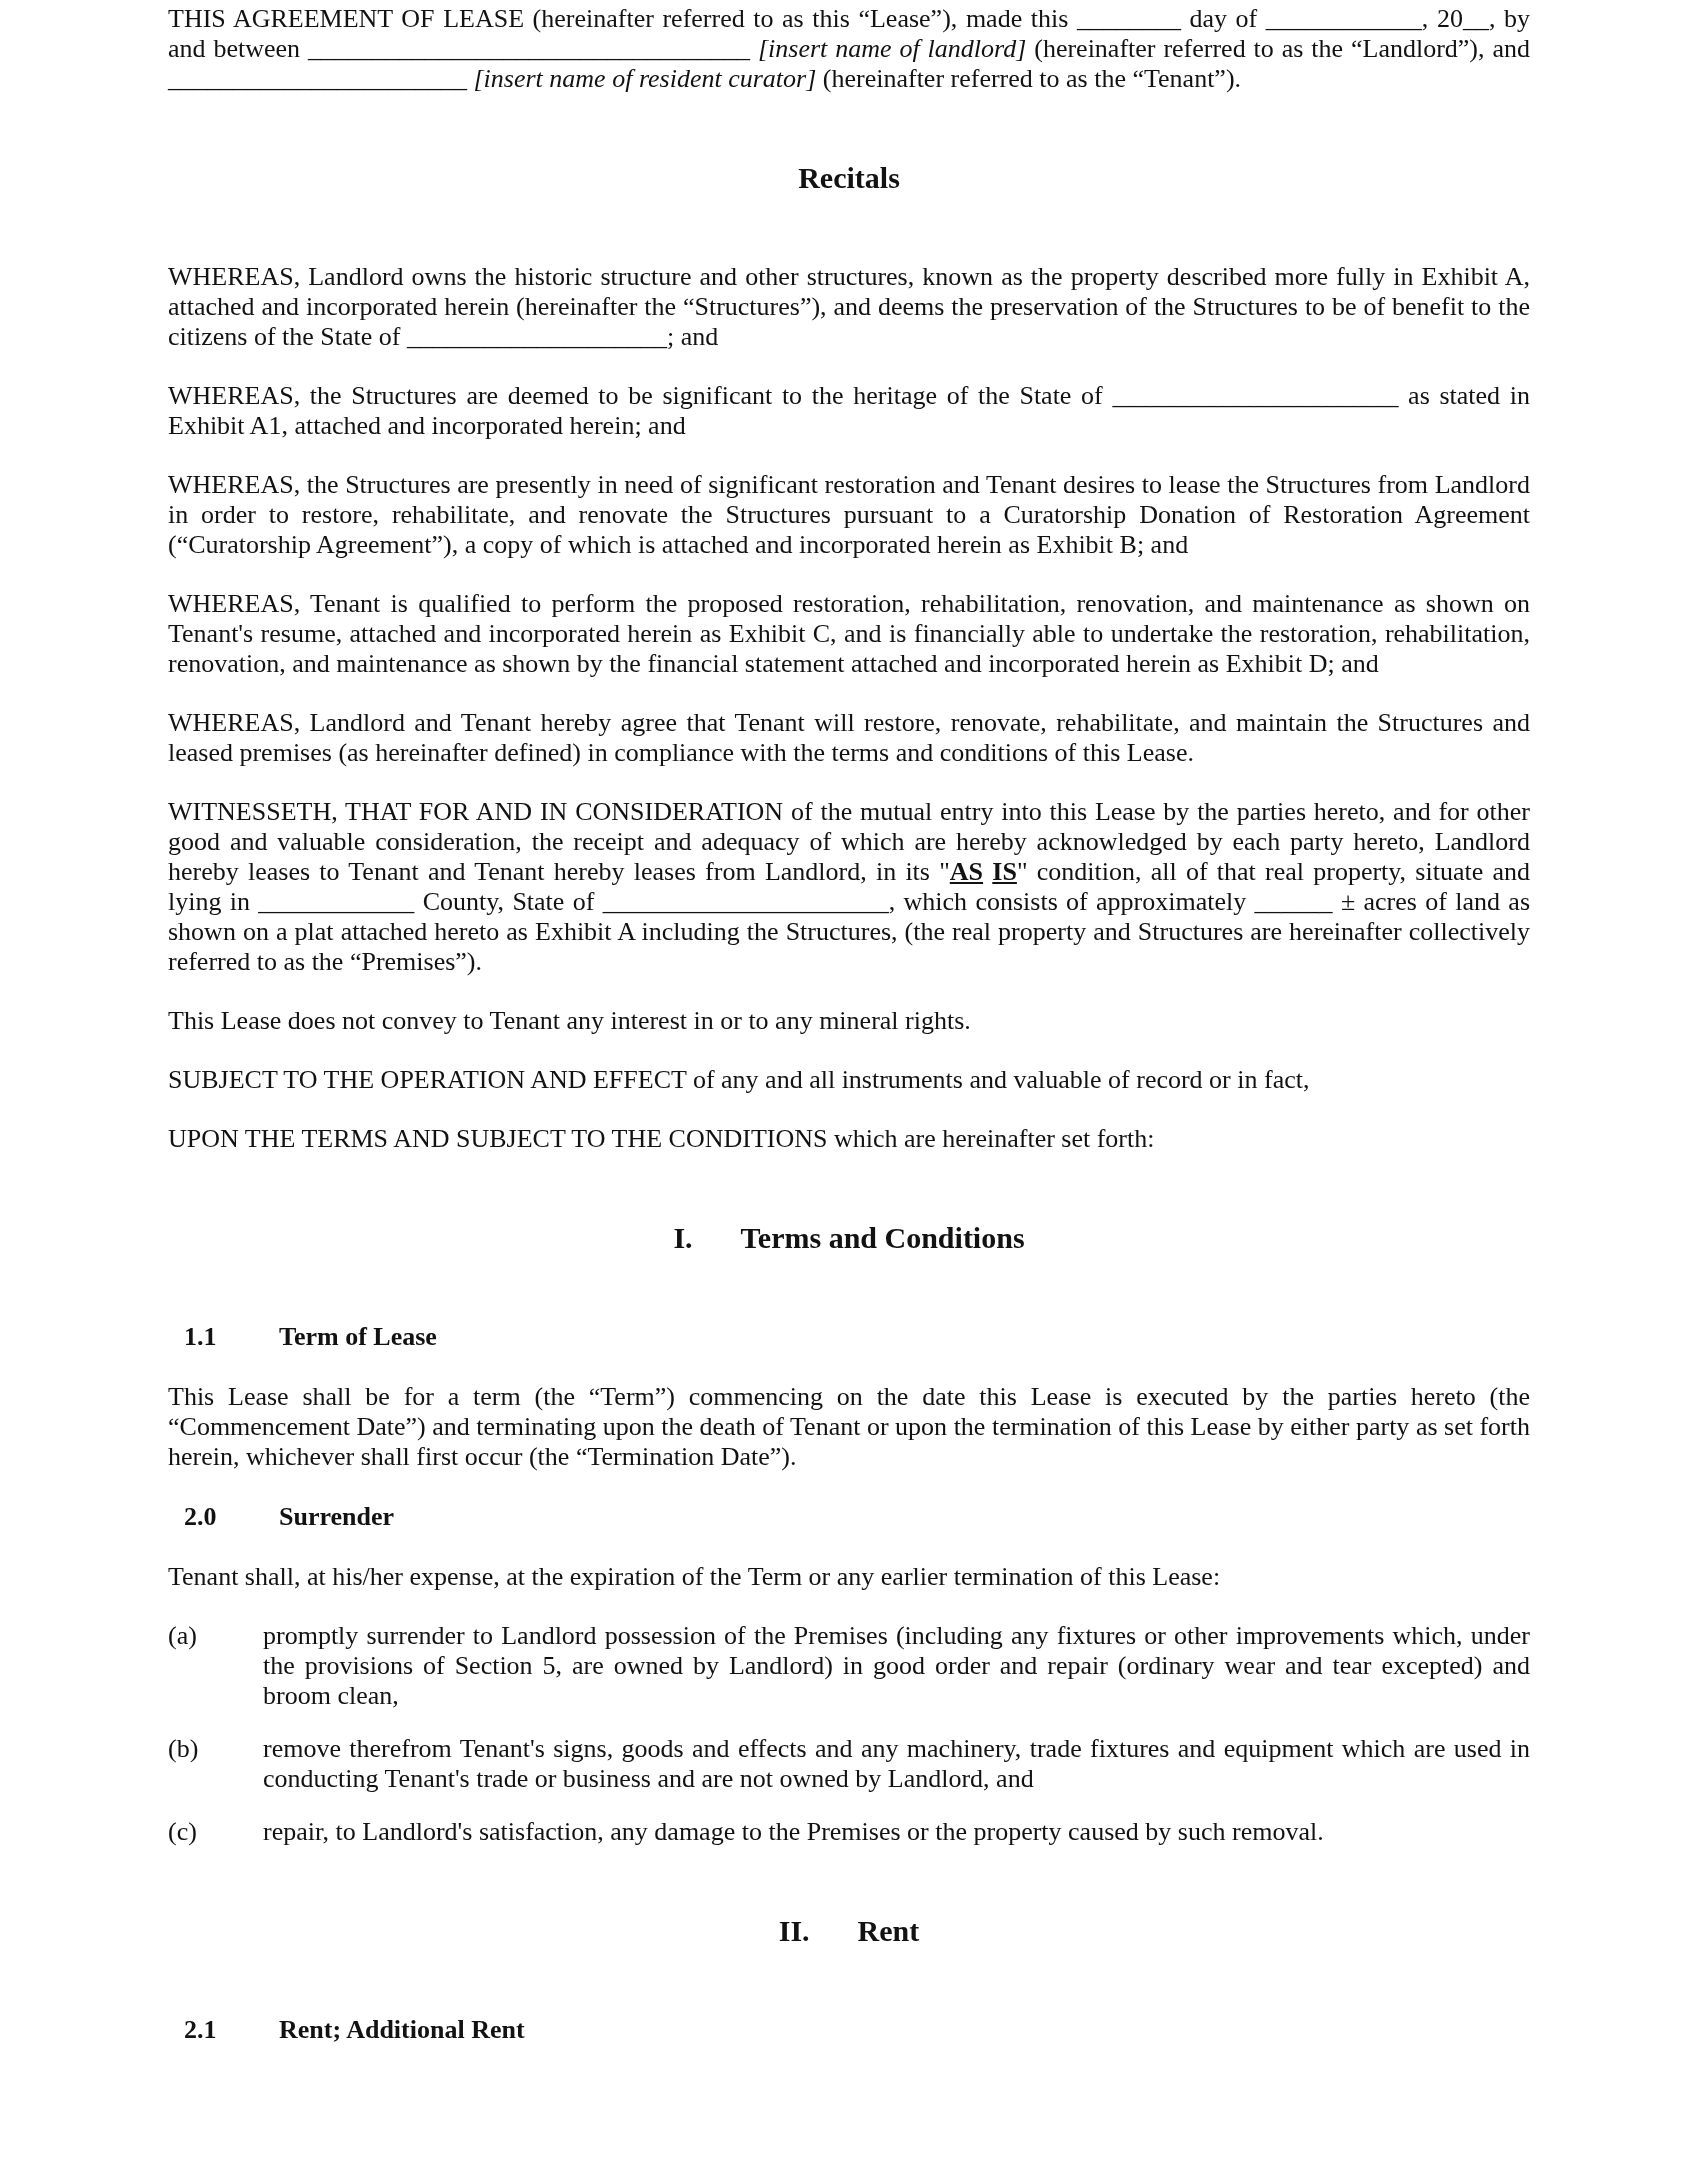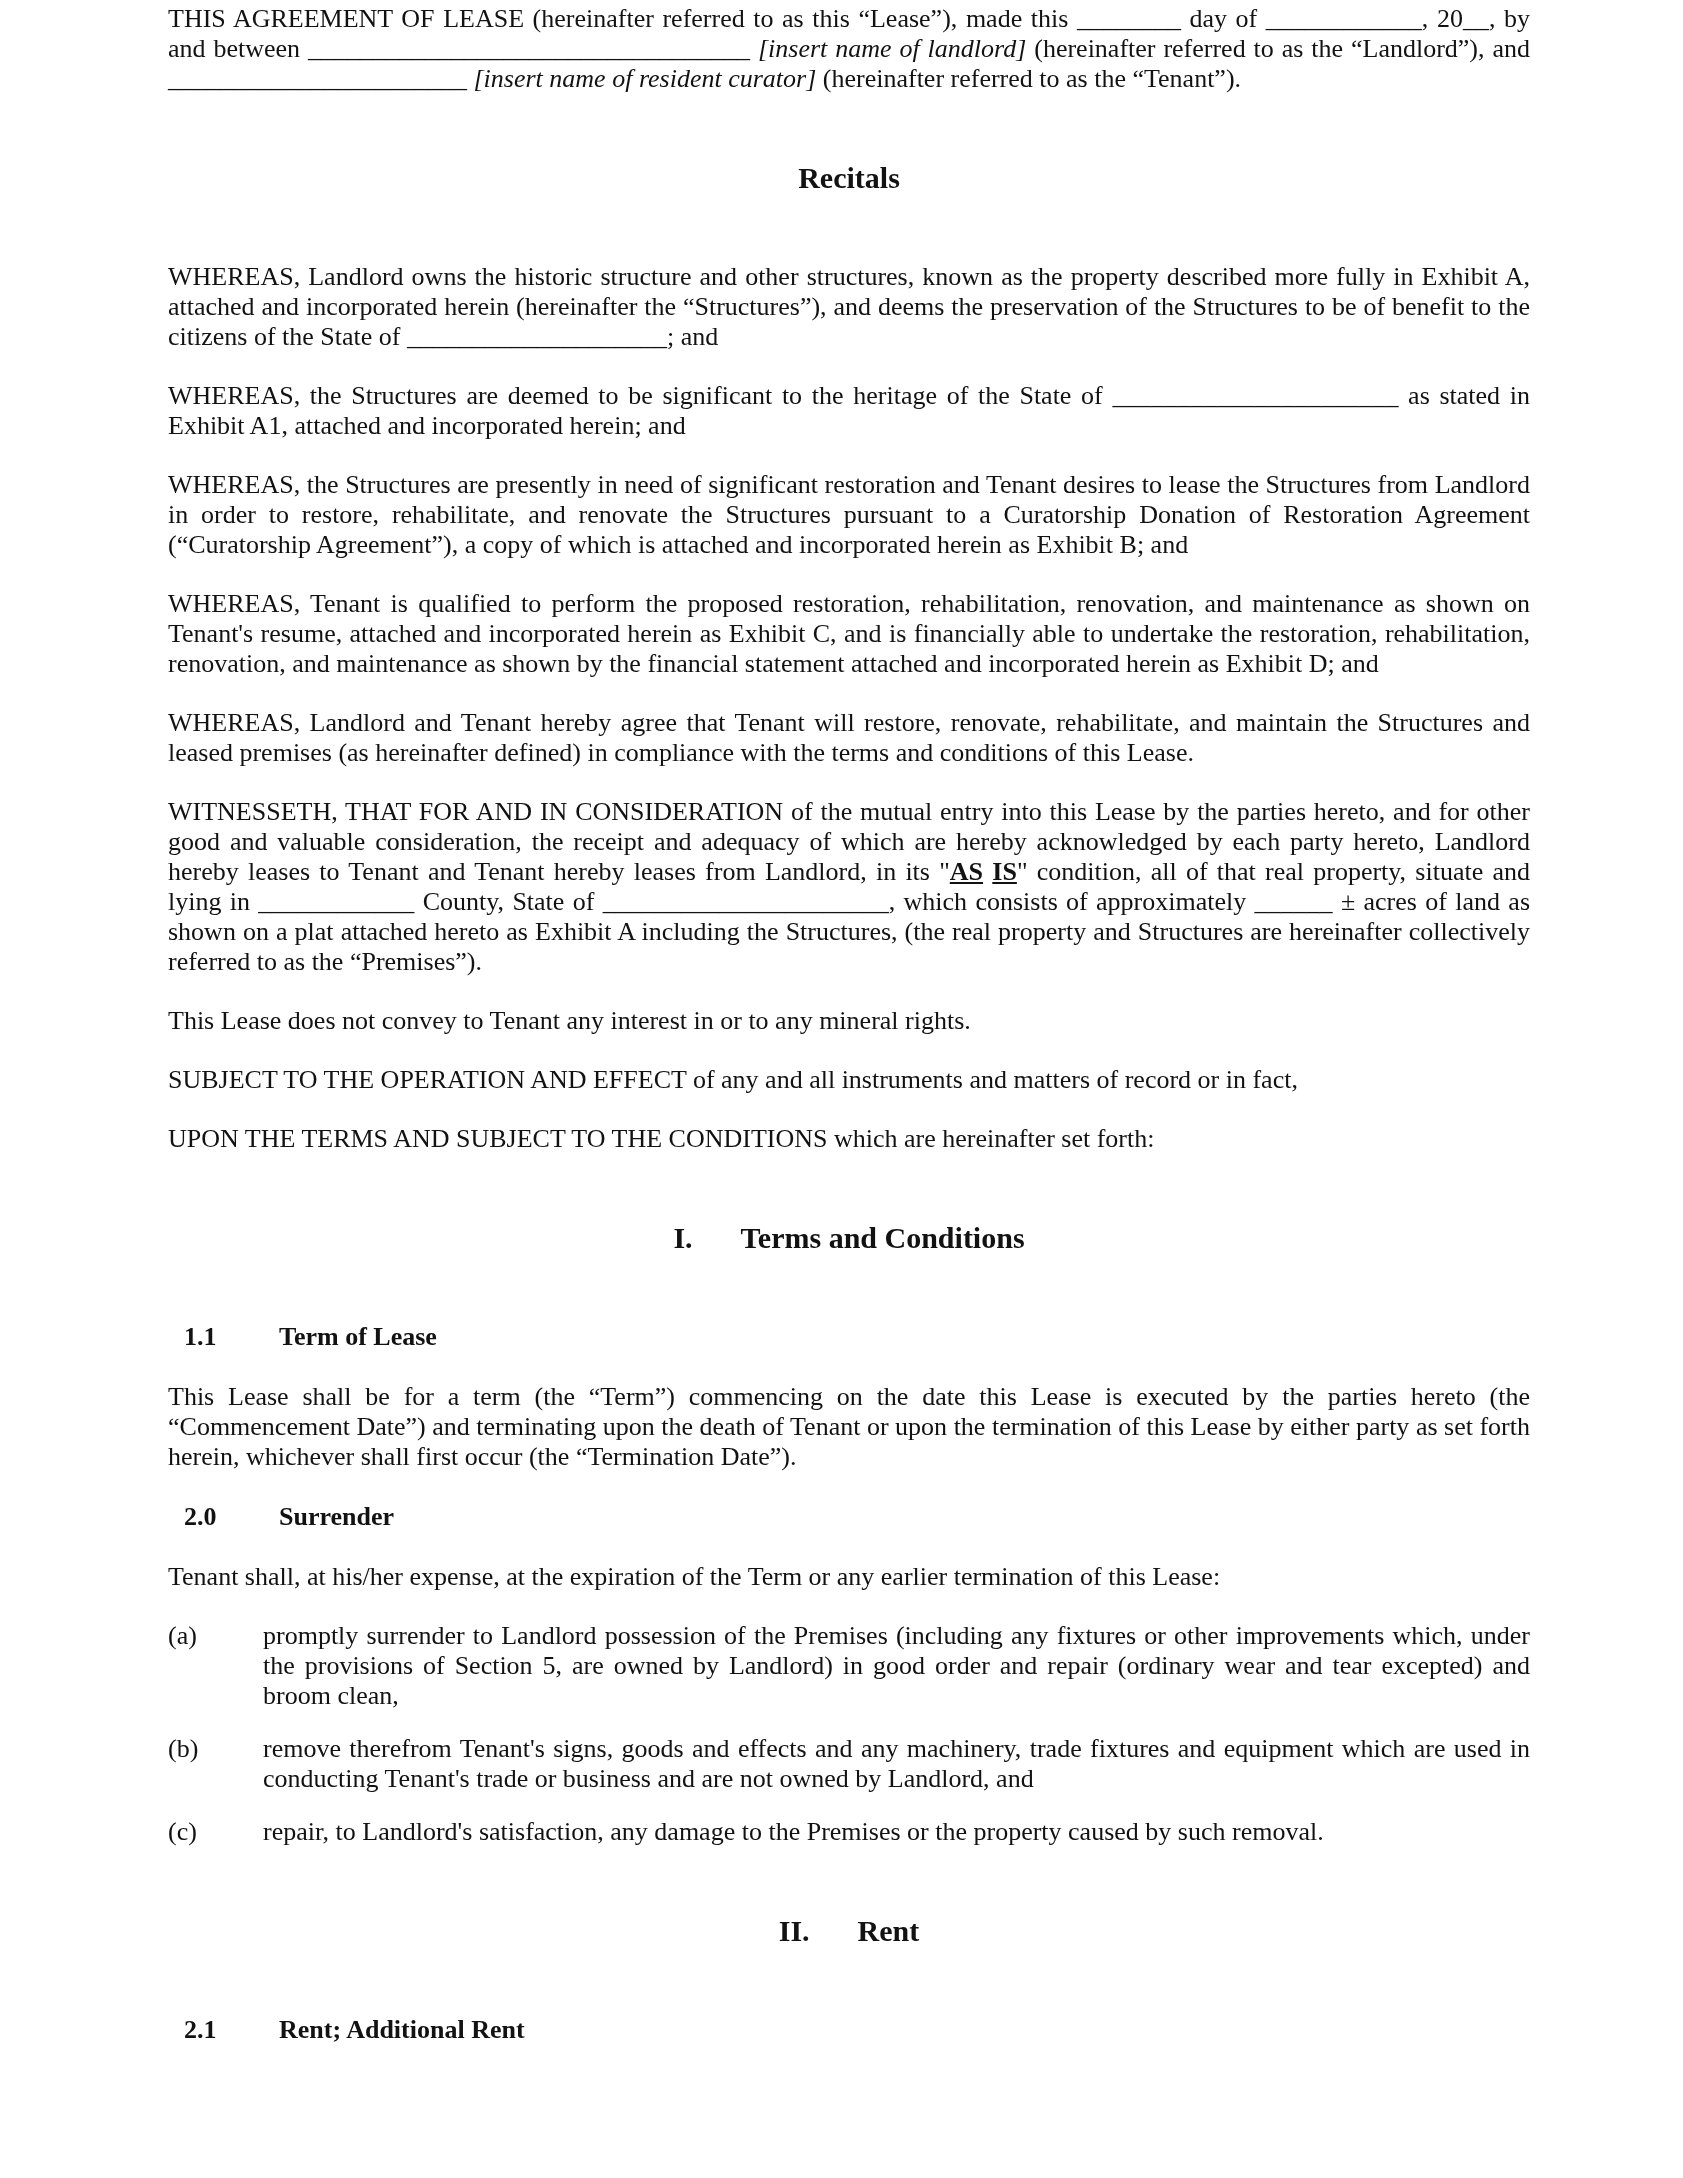--- a/index.html
+++ b/index.html
@@ -53,21 +53,21 @@
 <div class="doc">
     <p class="para"><span>THIS AGREEMENT OF LEASE (hereinafter referred to as this “Lease”), made this ________ day of ____________, 20__, by and between __________________________________ </span><span class="i">[insert name of landlord]</span><span> (hereinafter referred to as the “Landlord”), and _______________________ </span><span class="i">[insert name of resident curator]</span><span> (hereinafter referred to as the “Tenant”).</span></p>
     <div class="h-center"><span>Recitals</span></div>
     <p class="para"><span>WHEREAS, Landlord owns the historic structure and other structures, known as the property described more fully in Exhibit A, attached and incorporated herein (hereinafter the “Structures”), and deems the preservation of the Structures to be of benefit to the citizens of the State of ____________________; and</span></p>
     <p class="para"><span>WHEREAS, the Structures are deemed to be significant to the heritage of the State of ______________________ as stated in Exhibit A1, attached and incorporated herein; and</span></p>
     <p class="para"><span>WHEREAS, the Structures are presently in need of significant restoration and Tenant desires to lease the Structures from Landlord in order to restore, rehabilitate, and renovate the Structures pursuant to a Curatorship Donation of Restoration Agreement (“Curatorship Agreement”), a copy of which is attached and incorporated herein as Exhibit B; and</span></p>
     <p class="para"><span>WHEREAS, Tenant is qualified to perform the proposed restoration, rehabilitation, renovation, and maintenance as shown on Tenant's resume, attached and incorporated herein as Exhibit C, and is financially able to undertake the restoration, rehabilitation, renovation, and maintenance as shown by the financial statement attached and incorporated herein as Exhibit D; and</span></p>
     <p class="para"><span>WHEREAS, Landlord and Tenant hereby agree that Tenant will restore, renovate, rehabilitate, and maintain the Structures and leased premises (as hereinafter defined) in compliance with the terms and conditions of this Lease.</span></p>
     <p class="para"><span>WITNESSETH, THAT FOR AND IN CONSIDERATION of the mutual entry into this Lease by the parties hereto, and for other good and valuable consideration, the receipt and adequacy of which are hereby acknowledged by each party hereto, Landlord hereby leases to Tenant and Tenant hereby leases from Landlord, in its "</span><span class="bu">AS</span><span> </span><span class="bu">IS</span><span>" condition, all of that real property, situate and lying in ____________ County, State of ______________________, which consists of approximately ______ ± acres of land as shown on a plat attached hereto as Exhibit A including the Structures, (the real property and Structures are hereinafter collectively referred to as the “Premises”).</span></p>
     <p class="para"><span>This Lease does not convey to Tenant any interest in or to any mineral rights.</span></p>
-    <p class="para"><span>SUBJECT TO THE OPERATION AND EFFECT of any and all instruments and matters of record or in fact,</span></p>
+    <p class="para"><span>SUBJECT TO THE OPERATION AND EFFECT of any and all instruments and valuable of record or in fact,</span></p>
     <p class="para"><span>UPON THE TERMS AND SUBJECT TO THE CONDITIONS which are hereinafter set forth:</span></p>
     <div class="h-center"><span class="h-num">I.</span><span>Terms and Conditions</span></div>
     <div class="h-sub"><span class="num">1.1</span><span>Term of Lease</span></div>
     <p class="para"><span>This Lease shall be for a term (the “Term”) commencing on the date this Lease is executed by the parties hereto (the “Commencement Date”) and terminating upon the death of Tenant or upon the termination of this Lease by either party as set forth herein, whichever shall first occur (the “Termination Date”).</span></p>
     <div class="h-sub"><span class="num">2.0</span><span>Surrender</span></div>
     <p class="para"><span>Tenant shall, at his/her expense, at the expiration of the Term or any earlier termination of this Lease:</span></p>
     <div class="li">
       <span class="num">(a)</span>
       <div class="text"><span>promptly surrender to Landlord possession of the Premises (including any fixtures or other improvements which, under the provisions of Section 5, are owned by Landlord) in good order and repair (ordinary wear and tear excepted) and broom clean,</span></div>
     </div>

